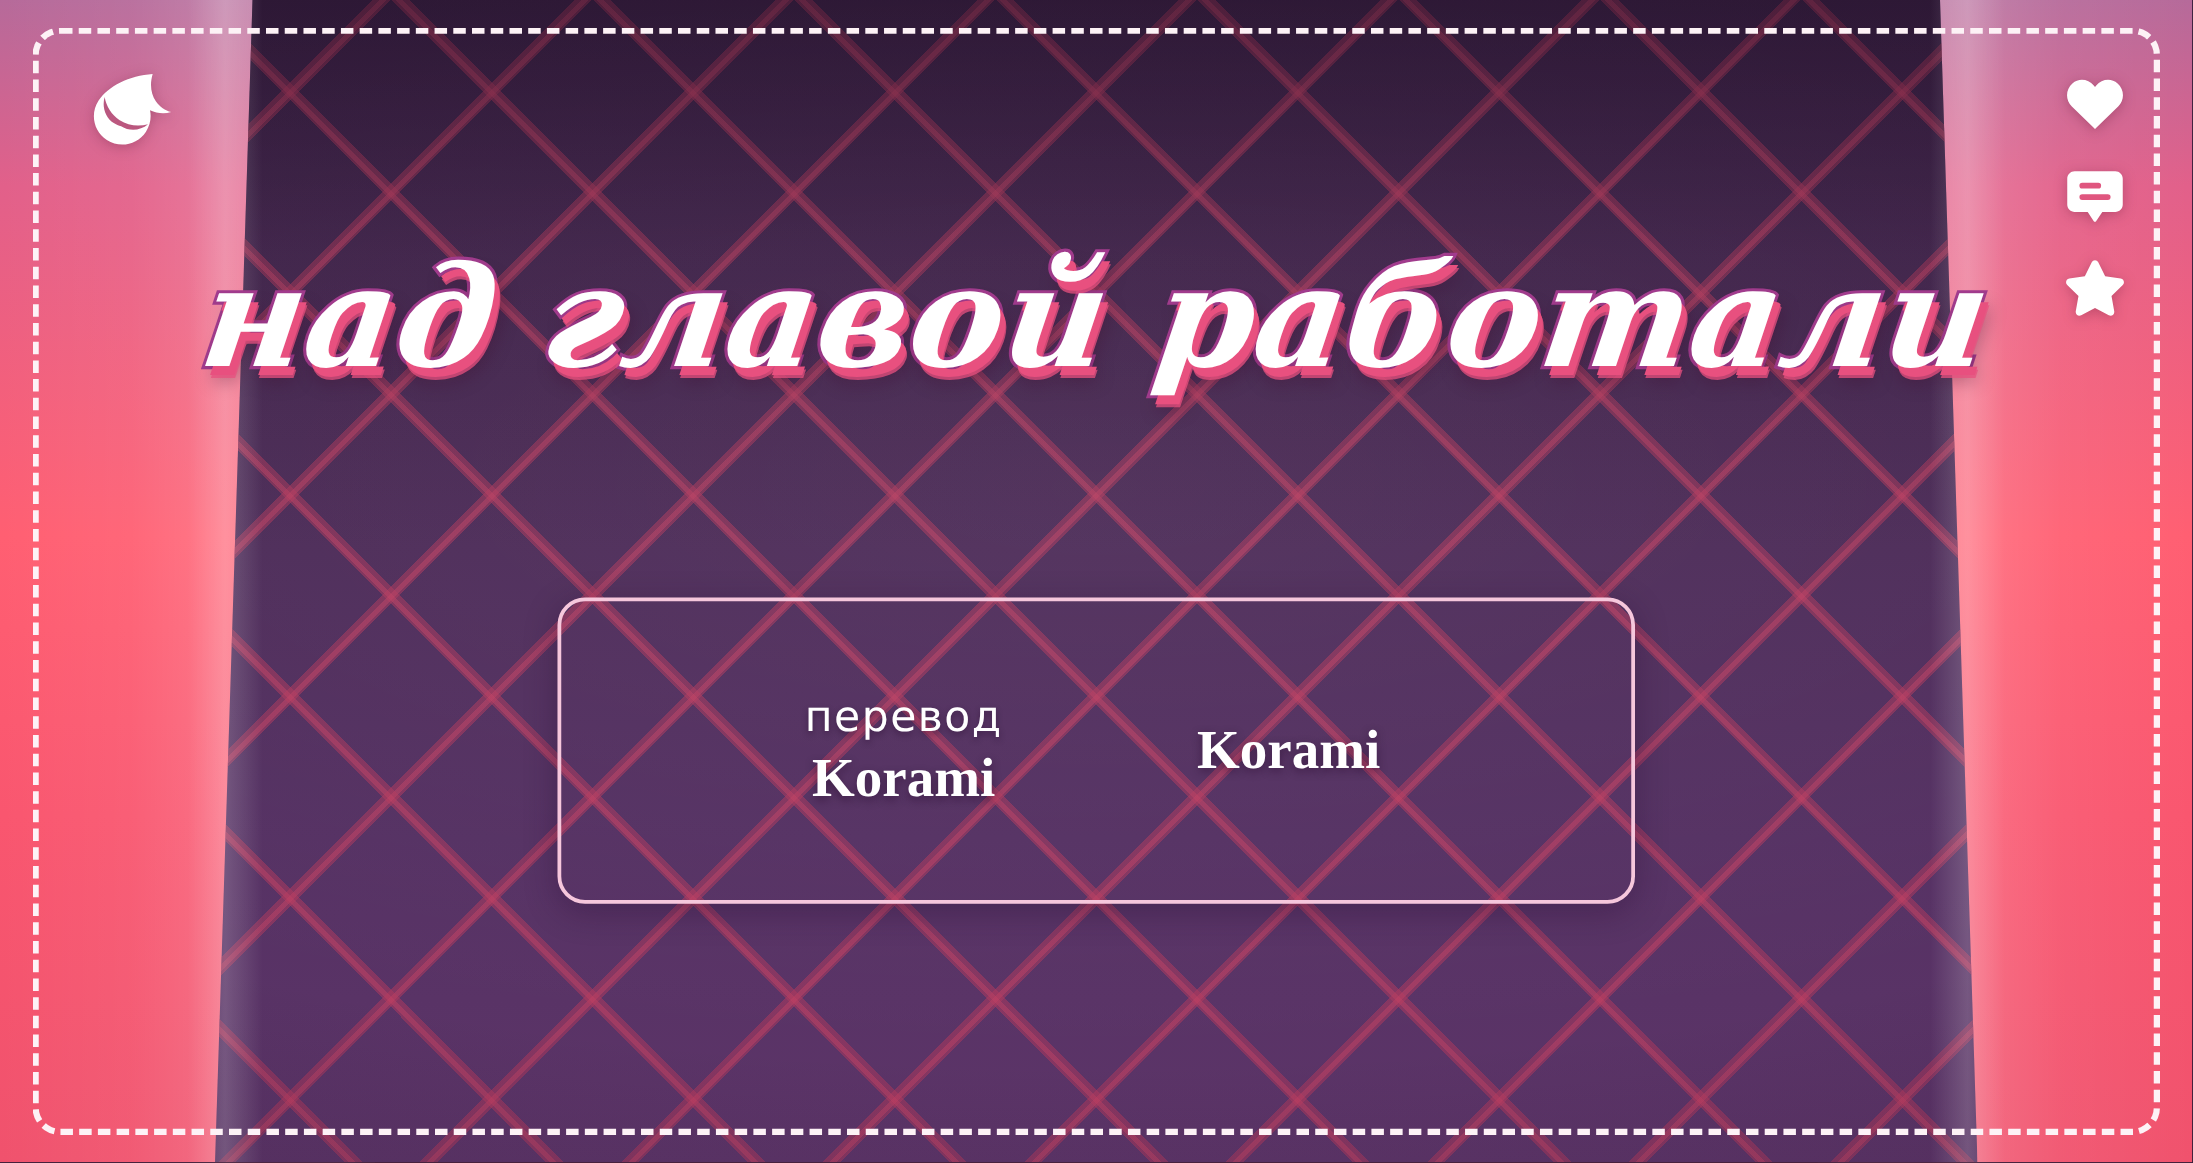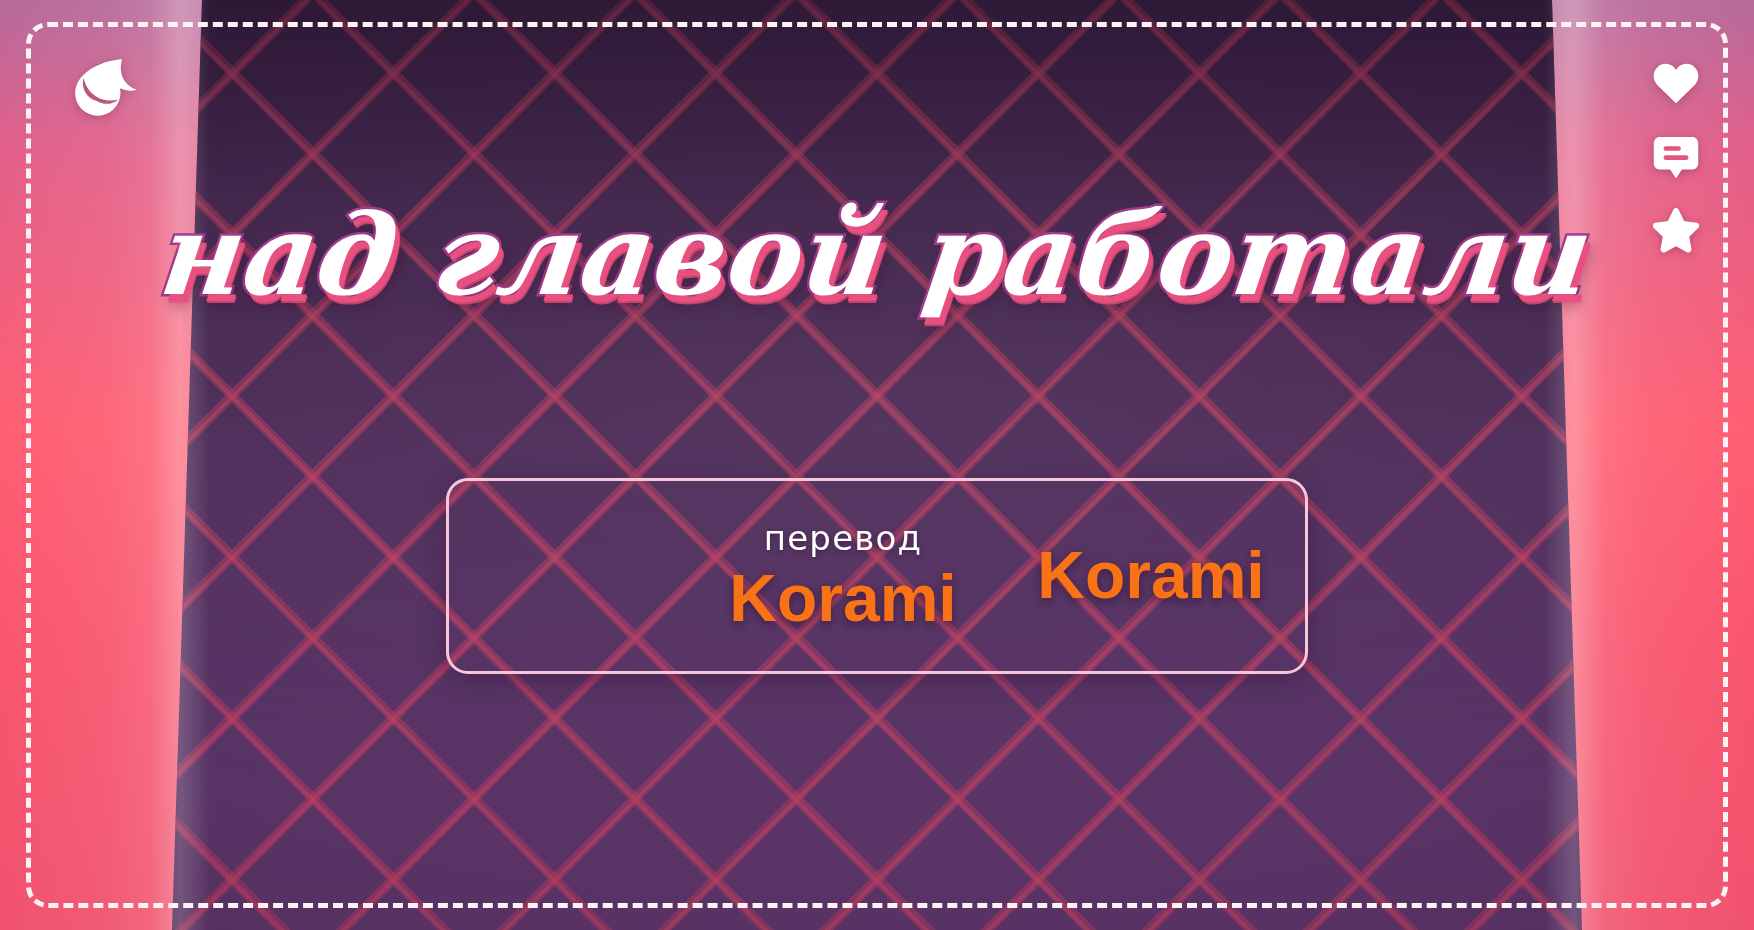--- a/index.html
+++ b/index.html
@@ -205,49 +205,49 @@
         7px 12px 14px rgba(60,10,40,.35);
   }
 
   
   .credits-box {
     position: absolute;
     left: 50%;
     transform: translateX(-50%);
     top: 478px;
     width: 862px;
-    height: 196px;
+    height: 245px;
     border: 3px solid #f6c7dc;
     border-radius: 22px;
     box-sizing: border-box;
     display: flex;
     align-items: center;
-    justify-content: flex-end;
+    justify-content: center;
     box-shadow: 0 6px 26px rgba(30,8,40,0.30);
   }
   .credit {
     text-align: center;
     padding: 0 24px;
     min-width: 260px;
   }
   .credit-role {
     font-family: "DejaVu Sans", sans-serif;
     font-size: 34px;
     font-weight: 400;
     color: #ffffff;
     letter-spacing: 1.2px;
     margin-bottom: 6px;
     text-shadow: 0 2px 5px rgba(30,5,35,.40);
   }
   .credit-name {
-    font-family: Liberation Sans, sans-serif;
+    font-family: Liberation Serif, serif;
     font-weight: 700;
-    font-size: 66px;
+    font-size: 44px;
     line-height: 1.05;
-    color: #f97316;
+    color: #ffffff;
     letter-spacing: 0px;
     text-shadow: 0 3px 8px rgba(30,5,35,.45);
   }
 </style>
 </head>
 <body>
 
 <div class="stage">
 
   <div class="backdrop"></div>

